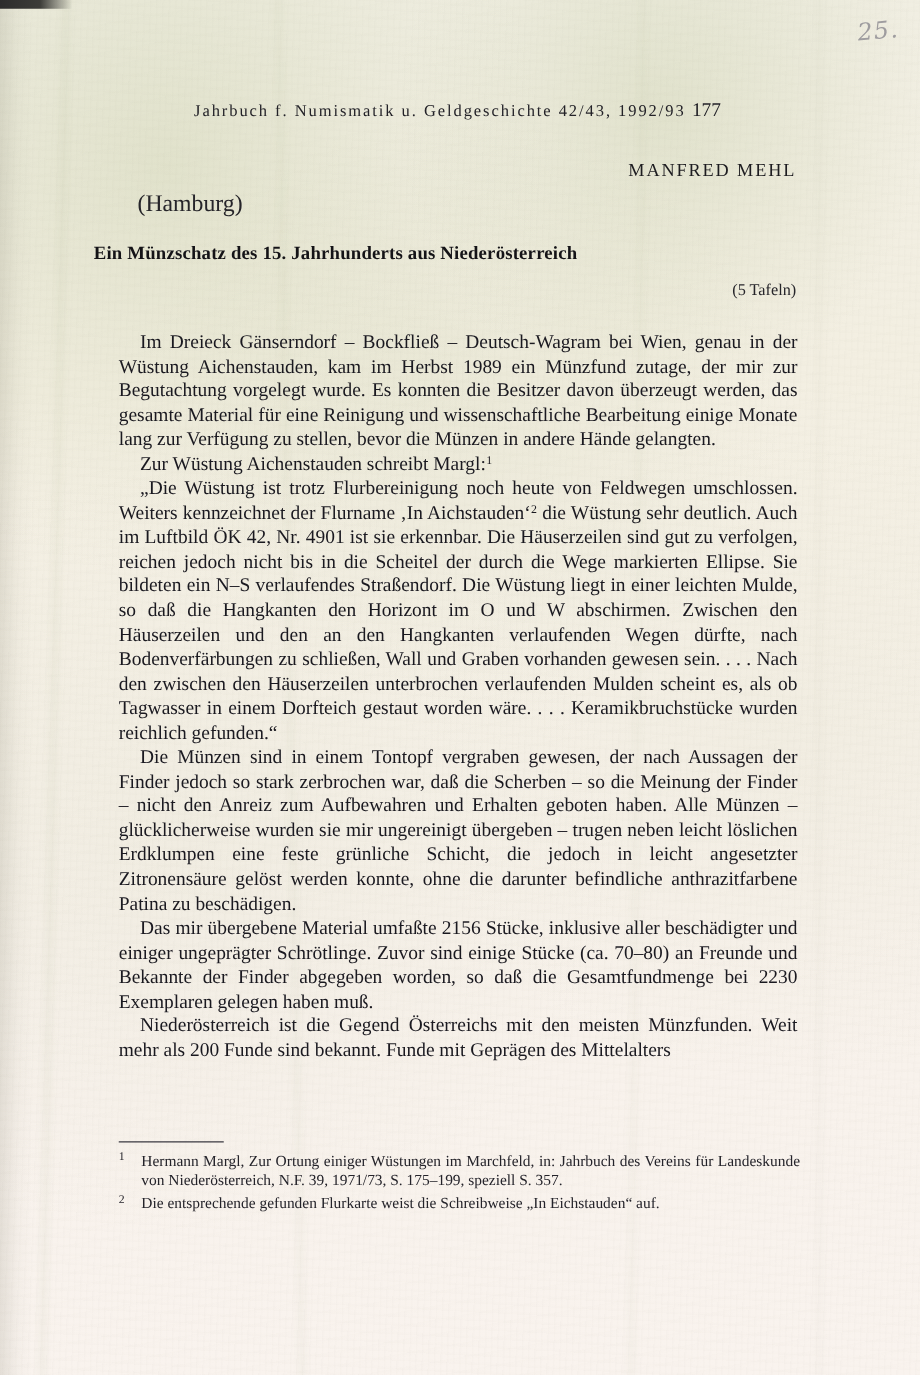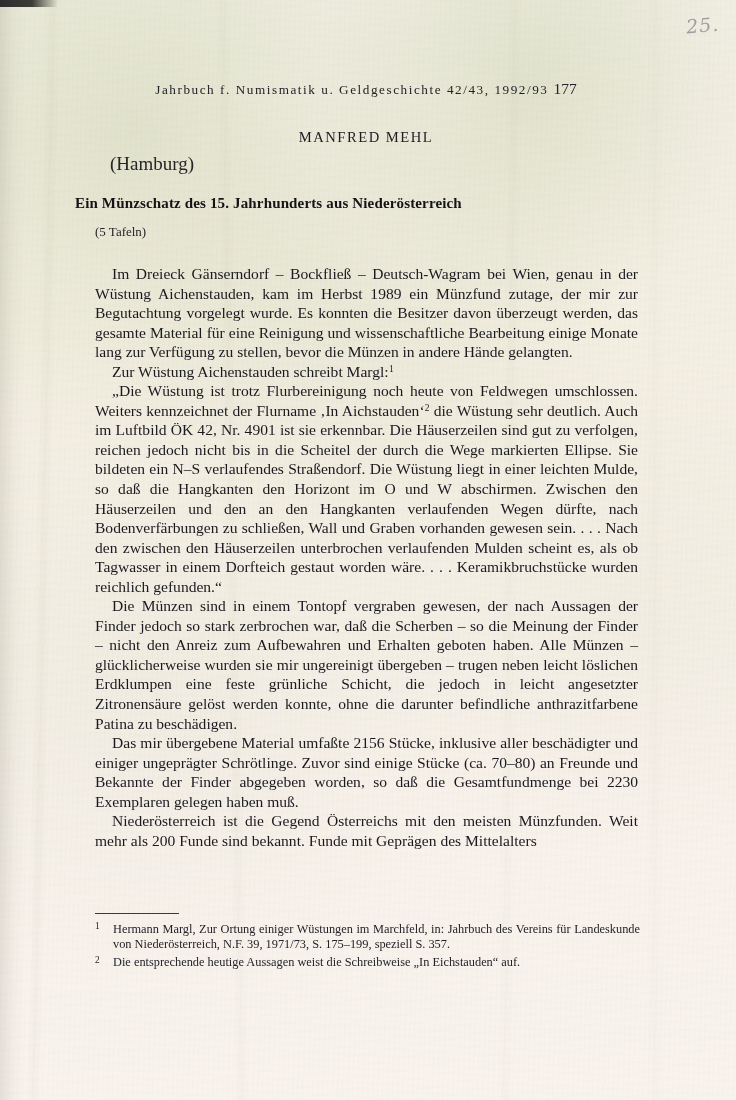--- a/index.html
+++ b/index.html
@@ -94,21 +94,21 @@
     letter-spacing: 0;
     margin-left: 5px;
   }
 
   
   #author {
     position: absolute;
     left: 95px;
     top: 129px;
     width: 542px;
-    text-align: center;
+    text-align: right;
     font-size: 14.6px;
     letter-spacing: 1.5px;
     color: #1d1c20;
   }
   #affiliation {
     position: absolute;
     left: 110px;
     top: 153px;
     width: 542px;
     text-align: left;
@@ -126,21 +126,21 @@
     font-size: 15px;
     letter-spacing: 0.15px;
     color: #141317;
     white-space: nowrap;
   }
   #subtitle {
     position: absolute;
     left: 95px;
     top: 224px;
     width: 542px;
-    text-align: left;
+    text-align: right;
     font-size: 13px;
     color: #26252a;
   }
 
   
   #body-text {
     position: absolute;
     left: 95px;
     top: 264px;
     width: 543px;
@@ -223,16 +223,16 @@
       <p>Zur Wüstung Aichenstauden schreibt Margl:<sup class="fn">1</sup></p>
       <p>„Die Wüstung ist trotz Flurbereinigung noch heute von Feldwegen umschlossen. Weiters kennzeichnet der Flurname ‚In Aichstauden‘<sup class="fn">2</sup> die Wüstung sehr deutlich. Auch im Luftbild ÖK 42, Nr. 4901 ist sie erkennbar. Die Häuserzeilen sind gut zu verfolgen, reichen jedoch nicht bis in die Scheitel der durch die Wege markierten Ellipse. Sie bildeten ein N–S verlaufendes Straßendorf. Die Wüstung liegt in einer leichten Mulde, so daß die Hangkanten den Horizont im O und W abschirmen. Zwischen den Häuserzeilen und den an den Hangkanten verlaufenden Wegen dürfte, nach Bodenverfärbungen zu schließen, Wall und Graben vorhanden gewesen sein. . . . Nach den zwischen den Häuserzeilen unterbrochen verlaufenden Mulden scheint es, als ob Tagwasser in einem Dorfteich gestaut worden wäre. . . . Keramikbruchstücke wurden reichlich gefunden.“</p>
       <p>Die Münzen sind in einem Tontopf vergraben gewesen, der nach Aussagen der Finder jedoch so stark zerbrochen war, daß die Scherben – so die Meinung der Finder – nicht den Anreiz zum Aufbewahren und Erhalten geboten haben. Alle Münzen – glücklicherweise wurden sie mir ungereinigt übergeben – trugen neben leicht löslichen Erdklumpen eine feste grünliche Schicht, die jedoch in leicht angesetzter Zitronensäure gelöst werden konnte, ohne die darunter befindliche anthrazitfarbene Patina zu beschädigen.</p>
       <p>Das mir übergebene Material umfaßte 2156 Stücke, inklusive aller beschädigter und einiger ungeprägter Schrötlinge. Zuvor sind einige Stücke (ca. 70–80) an Freunde und Bekannte der Finder abgegeben worden, so daß die Gesamtfundmenge bei 2230 Exemplaren gelegen haben muß.</p>
       <p>Niederösterreich ist die Gegend Österreichs mit den meisten Münzfunden. Weit mehr als 200 Funde sind bekannt. Funde mit Geprägen des Mittelalters</p>
     </div>
 
   <div id="fn-rule"></div>
   <div id="footnotes">
       <div class="fn-item"><span class="fn-marker">1</span><span>Hermann Margl, Zur Ortung einiger Wüstungen im Marchfeld, in: Jahrbuch des Vereins für Landeskunde von Niederösterreich, N.F. 39, 1971/73, S. 175–199, speziell S. 357.</span></div>
-      <div class="fn-item"><span class="fn-marker">2</span><span>Die entsprechende heutige Aussagen weist die Schreibweise „In Eichstauden“ auf.</span></div>
+      <div class="fn-item"><span class="fn-marker">2</span><span>Die entsprechende gefunden Flurkarte weist die Schreibweise „In Eichstauden“ auf.</span></div>
     </div>
 
 </div>
 
 </body></html>

